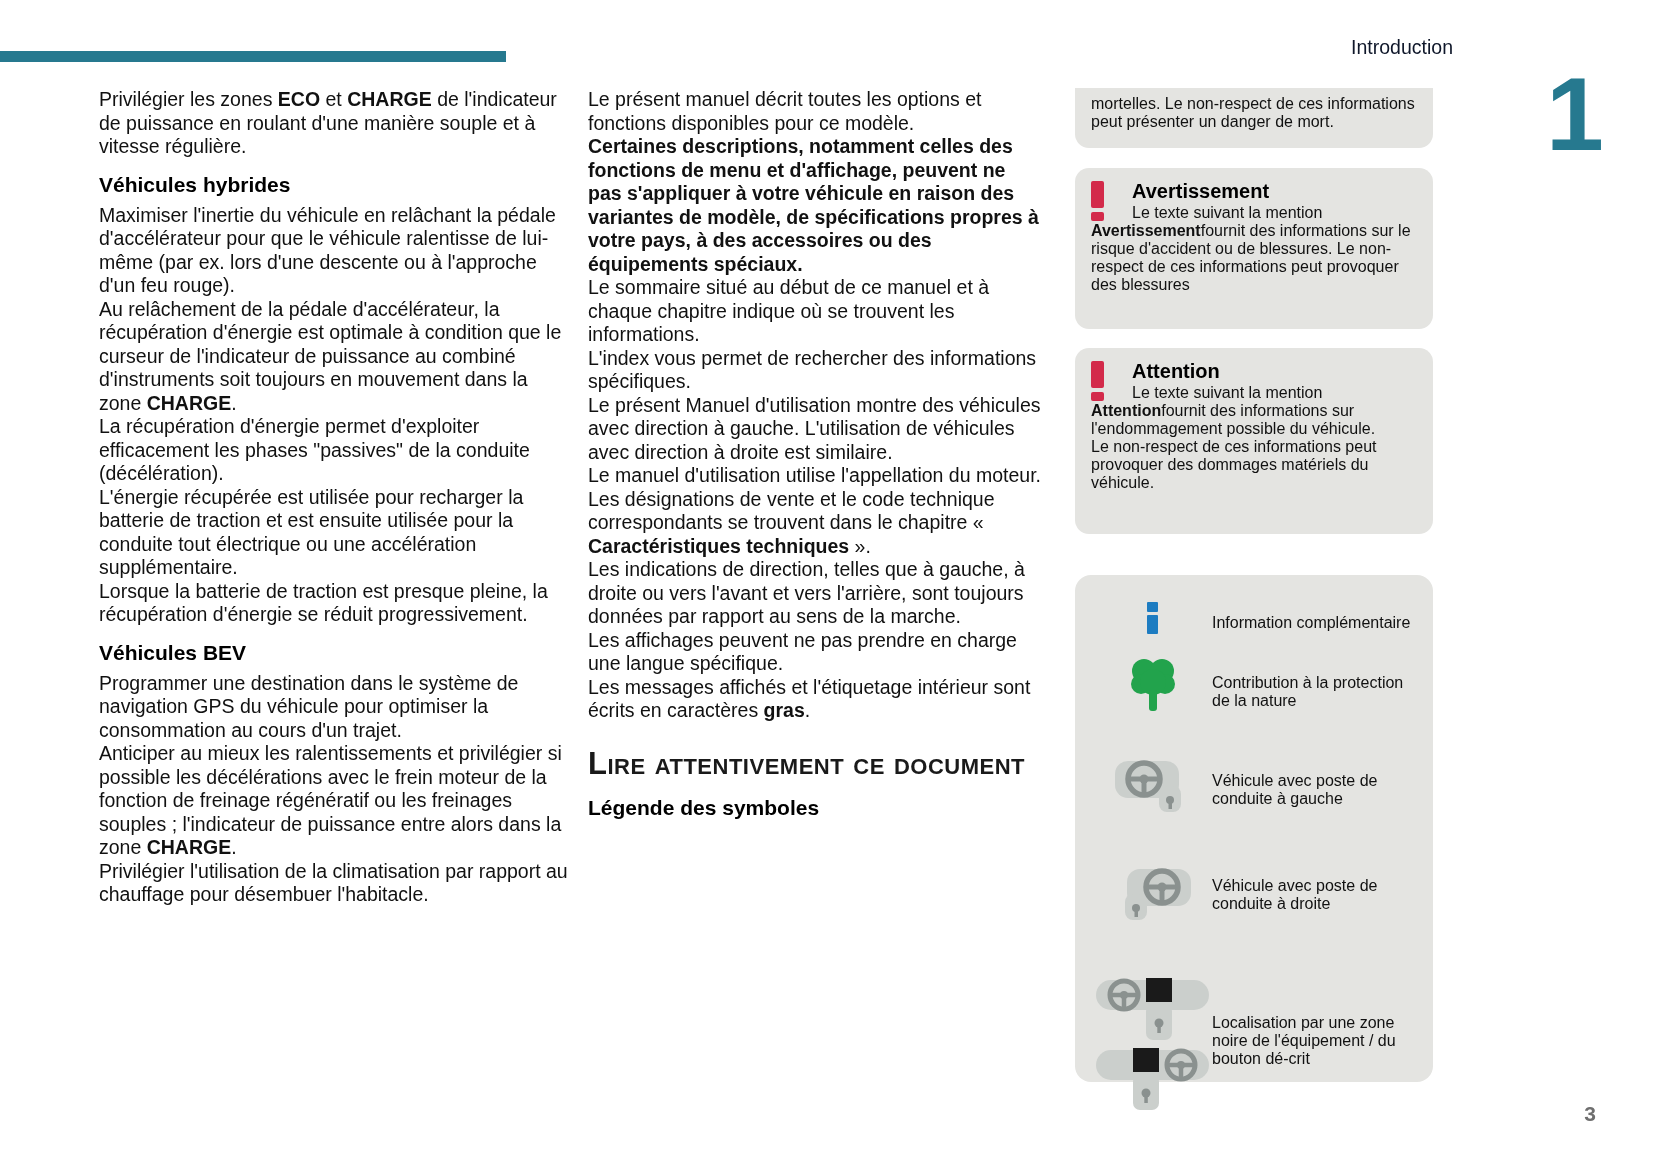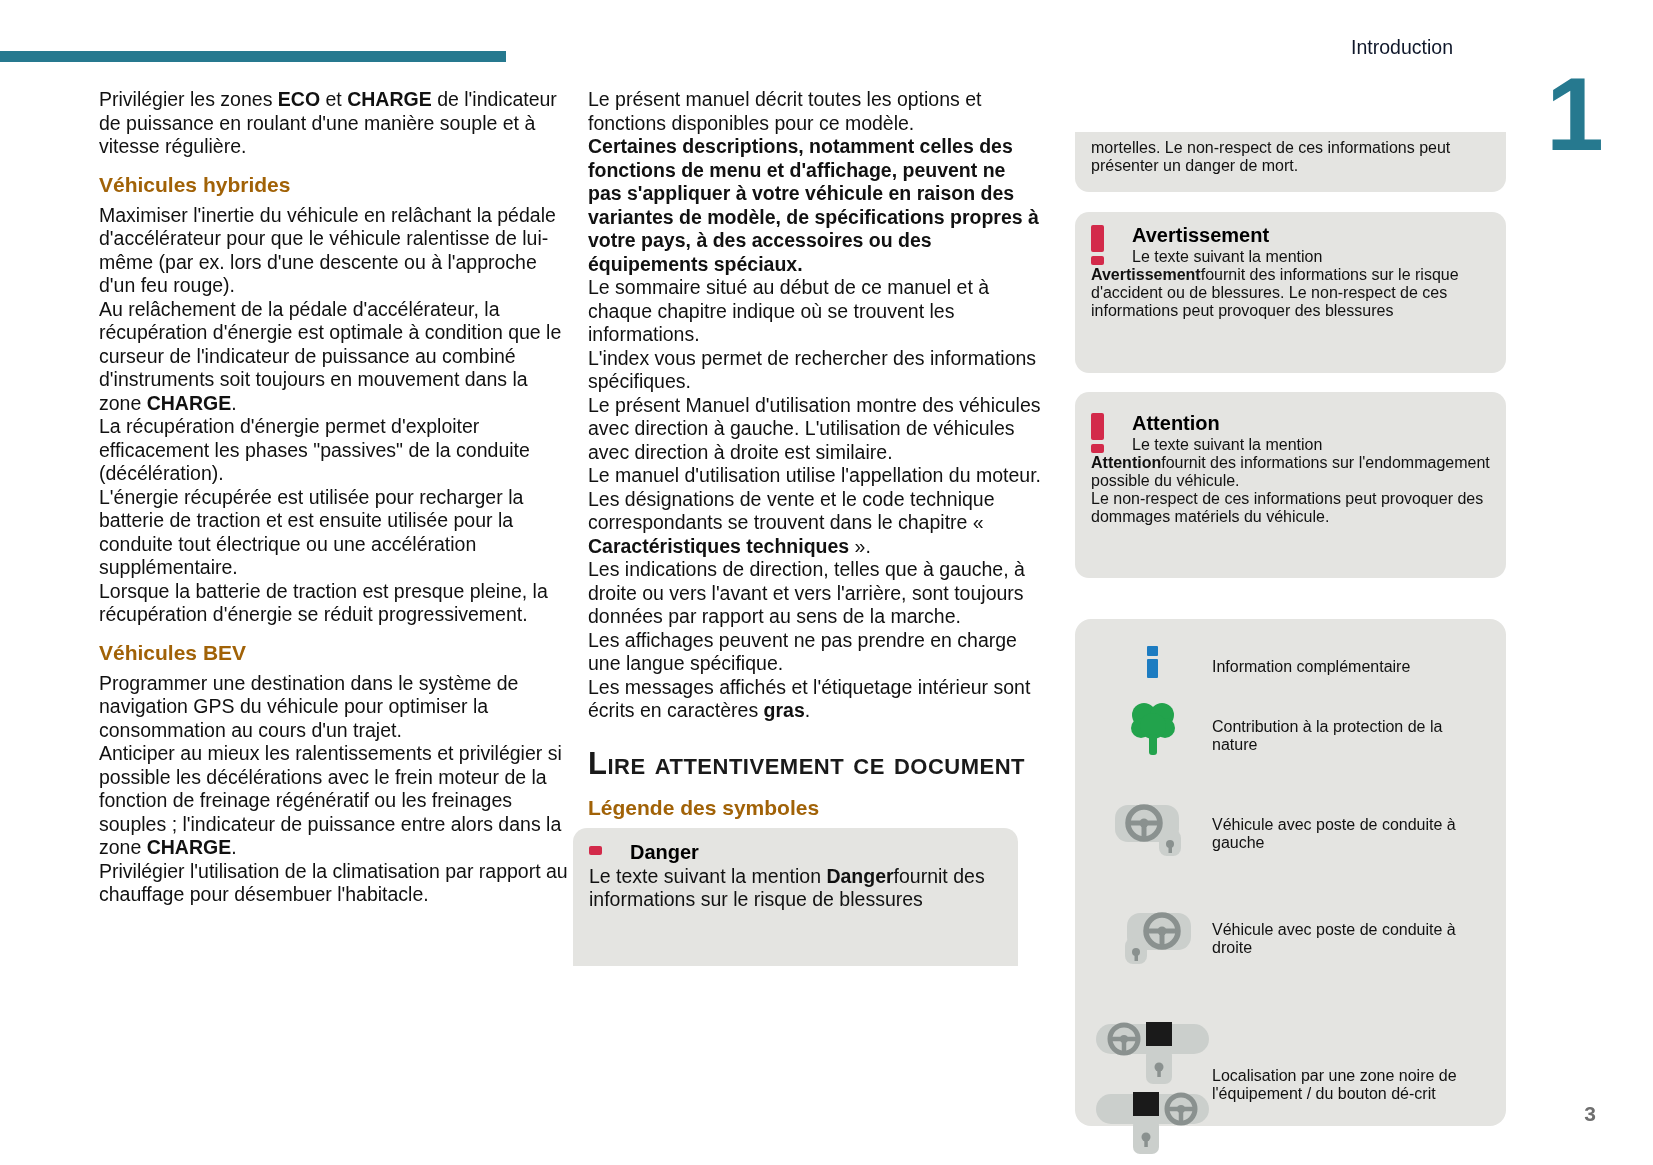--- a/index.html
+++ b/index.html
@@ -13,37 +13,37 @@
   .chapter-num{position:absolute;left:1546px;top:62px;font-size:104px;line-height:1;font-weight:700;color:#26798f;}
   .page-num{position:absolute;top:1102px;left:1560px;width:60px;text-align:center;font-size:21px;font-weight:700;color:#6e6e6e;}
 
   .col{position:absolute;font-size:19.5px;line-height:23.5px;}
   .col p{margin:0;white-space:pre-line;}
   #col1{left:99px;top:88px;width:475px;}
   #col2{left:588px;top:88px;width:455px;}
 
   h1{font-size:37px;line-height:40px;font-weight:400;color:#7b7b7b;margin:0 0 17px 0;letter-spacing:.3px;}
   h2{font-variant:small-caps;font-size:31px;line-height:39px;font-weight:700;color:#1a1a1a;margin:21px 0 0 0;letter-spacing:.5px;}
-  h3{font-size:21px;line-height:25px;font-weight:700;color:#a16207;margin:13px 0 7px 0;}
+  h3{font-size:21px;line-height:25px;font-weight:700;color:#000000;margin:13px 0 7px 0;}
   h4{font-size:20px;line-height:26px;font-weight:700;color:#000;margin:0;}
 
   .graybox{background:#e4e4e1;box-sizing:border-box;}
   .danger-box{margin-left:-15px;width:445px;border-radius:14px 14px 0 0;
     padding:11px 16px;margin-top:8px;height:138px;overflow:hidden;}
   .alert-body{white-space:pre-line;}
 
   .excl{float:left;width:15px;margin:3px 26px 0 0;}
   .excl .bar{width:13px;height:27px;border-radius:2px;background:#d32a4a;}
   .excl .dot{width:13px;height:9px;border-radius:2px;background:#d32a4a;margin-top:4px;}
 
   
-  .rbox{position:absolute;left:1075px;width:431px;margin-top:44px;}
+  .rbox{position:absolute;left:1075px;width:358px;}
   #box-mortelles{top:88px;height:60px;border-radius:0 0 14px 14px;padding:7px 16px;}
   #box-avertissement{top:168px;height:161px;border-radius:14px;padding:10px 16px;}
-  #box-attention{top:348px;height:186px;border-radius:14px;padding:18px 16px;}
+  #box-attention{top:348px;height:186px;border-radius:14px;padding:10px 16px;}
   #box-legend{top:575px;height:507px;border-radius:16px;padding:37px 16px 0 18px;}
 
   .lrow{display:flex;align-items:center;}
   .licon{width:119px;flex:none;display:flex;justify-content:center;position:relative;}
   .llabel{flex:1;padding-right:6px;white-space:pre-line;}
   .mt35{margin-top:35px;} .mt49{margin-top:49px;} .mt50{margin-top:50px;} .mt43{margin-top:43px;}
 
   .info-glyph{display:flex;flex-direction:column;align-items:center;margin-top:-10px;}
   .info-glyph .idot{width:11px;height:10px;background:#1d7cc1;border-radius:1px;}
   .info-glyph .ibar{width:11px;height:19px;background:#1d7cc1;border-radius:1px;margin-top:3px;}
@@ -62,25 +62,20 @@
   <h3>Véhicules hybrides</h3>
   <p>Maximiser l'inertie du véhicule en relâchant la pédale d'accélérateur pour que le véhicule ralentisse de lui-même (par ex. lors d'une descente ou à l'approche d'un feu rouge).<br>Au relâchement de la pédale d'accélérateur, la récupération d'énergie est optimale à condition que le curseur de l'indicateur de puissance au combiné d'instruments soit toujours en mouvement dans la zone <b>CHARGE</b>.<br>La récupération d'énergie permet d'exploiter efficacement les phases "passives" de la conduite (décélération).<br>L'énergie récupérée est utilisée pour recharger la batterie de traction et est ensuite utilisée pour la conduite tout électrique ou une accélération supplémentaire.<br>Lorsque la batterie de traction est presque pleine, la récupération d'énergie se réduit progressivement.</p>
   <h3>Véhicules BEV</h3>
   <p>Programmer une destination dans le système de navigation GPS du véhicule pour optimiser la consommation au cours d'un trajet.<br>Anticiper au mieux les ralentissements et privilégier si possible les décélérations avec le frein moteur de la fonction de freinage régénératif ou les freinages souples ; l'indicateur de puissance entre alors dans la zone <b>CHARGE</b>.<br>Privilégier l'utilisation de la climatisation par rapport au chauffage pour désembuer l'habitacle.</p>
 </div>
 
 <div id="col2" class="col">
   <p>Le présent manuel décrit toutes les options et fonctions disponibles pour ce modèle.<br><b>Certaines descriptions, notamment celles des fonctions de menu et d'affichage, peuvent ne pas s'appliquer à votre véhicule en raison des variantes de modèle, de spécifications propres à votre pays, à des accessoires ou des équipements spéciaux.</b><br>Le sommaire situé au début de ce manuel et à chaque chapitre indique où se trouvent les informations.<br>L'index vous permet de rechercher des informations spécifiques.<br>Le présent Manuel d'utilisation montre des véhicules avec direction à gauche. L'utilisation de véhicules avec direction à droite est similaire.<br>Le manuel d'utilisation utilise l'appellation du moteur. Les désignations de vente et le code technique correspondants se trouvent dans le chapitre « <b>Caractéristiques techniques</b> ».<br>Les indications de direction, telles que à gauche, à droite ou vers l'avant et vers l'arrière, sont toujours données par rapport au sens de la marche.<br>Les affichages peuvent ne pas prendre en charge une langue spécifique.<br>Les messages affichés et l'étiquetage intérieur sont écrits en caractères <b>gras</b>.</p>
   <h2>Lire attentivement ce document</h2>
   <h3 style="margin-top:12px;margin-bottom:0;">Légende des symboles</h3>
-  <div class="graybox danger-box">
-    <span class="excl"><span class="bar"></span><span class="dot" style="display:block;"></span></span>
-    <h4>Danger</h4>
-    <div class="alert-body">Le texte suivant la mention <b>Danger</b>fournit des informations sur le risque de blessures</div>
-  </div>
 </div>
 
 <div id="box-mortelles" class="graybox rbox">
   <div class="alert-body">mortelles. Le non-respect de ces informations peut présenter un danger de mort.</div>
 </div>
 
 <div id="box-avertissement" class="graybox rbox">
   <span class="excl">
       <span class="bar" style="display:block;"></span>
       <span class="dot" style="display:block;"></span>

